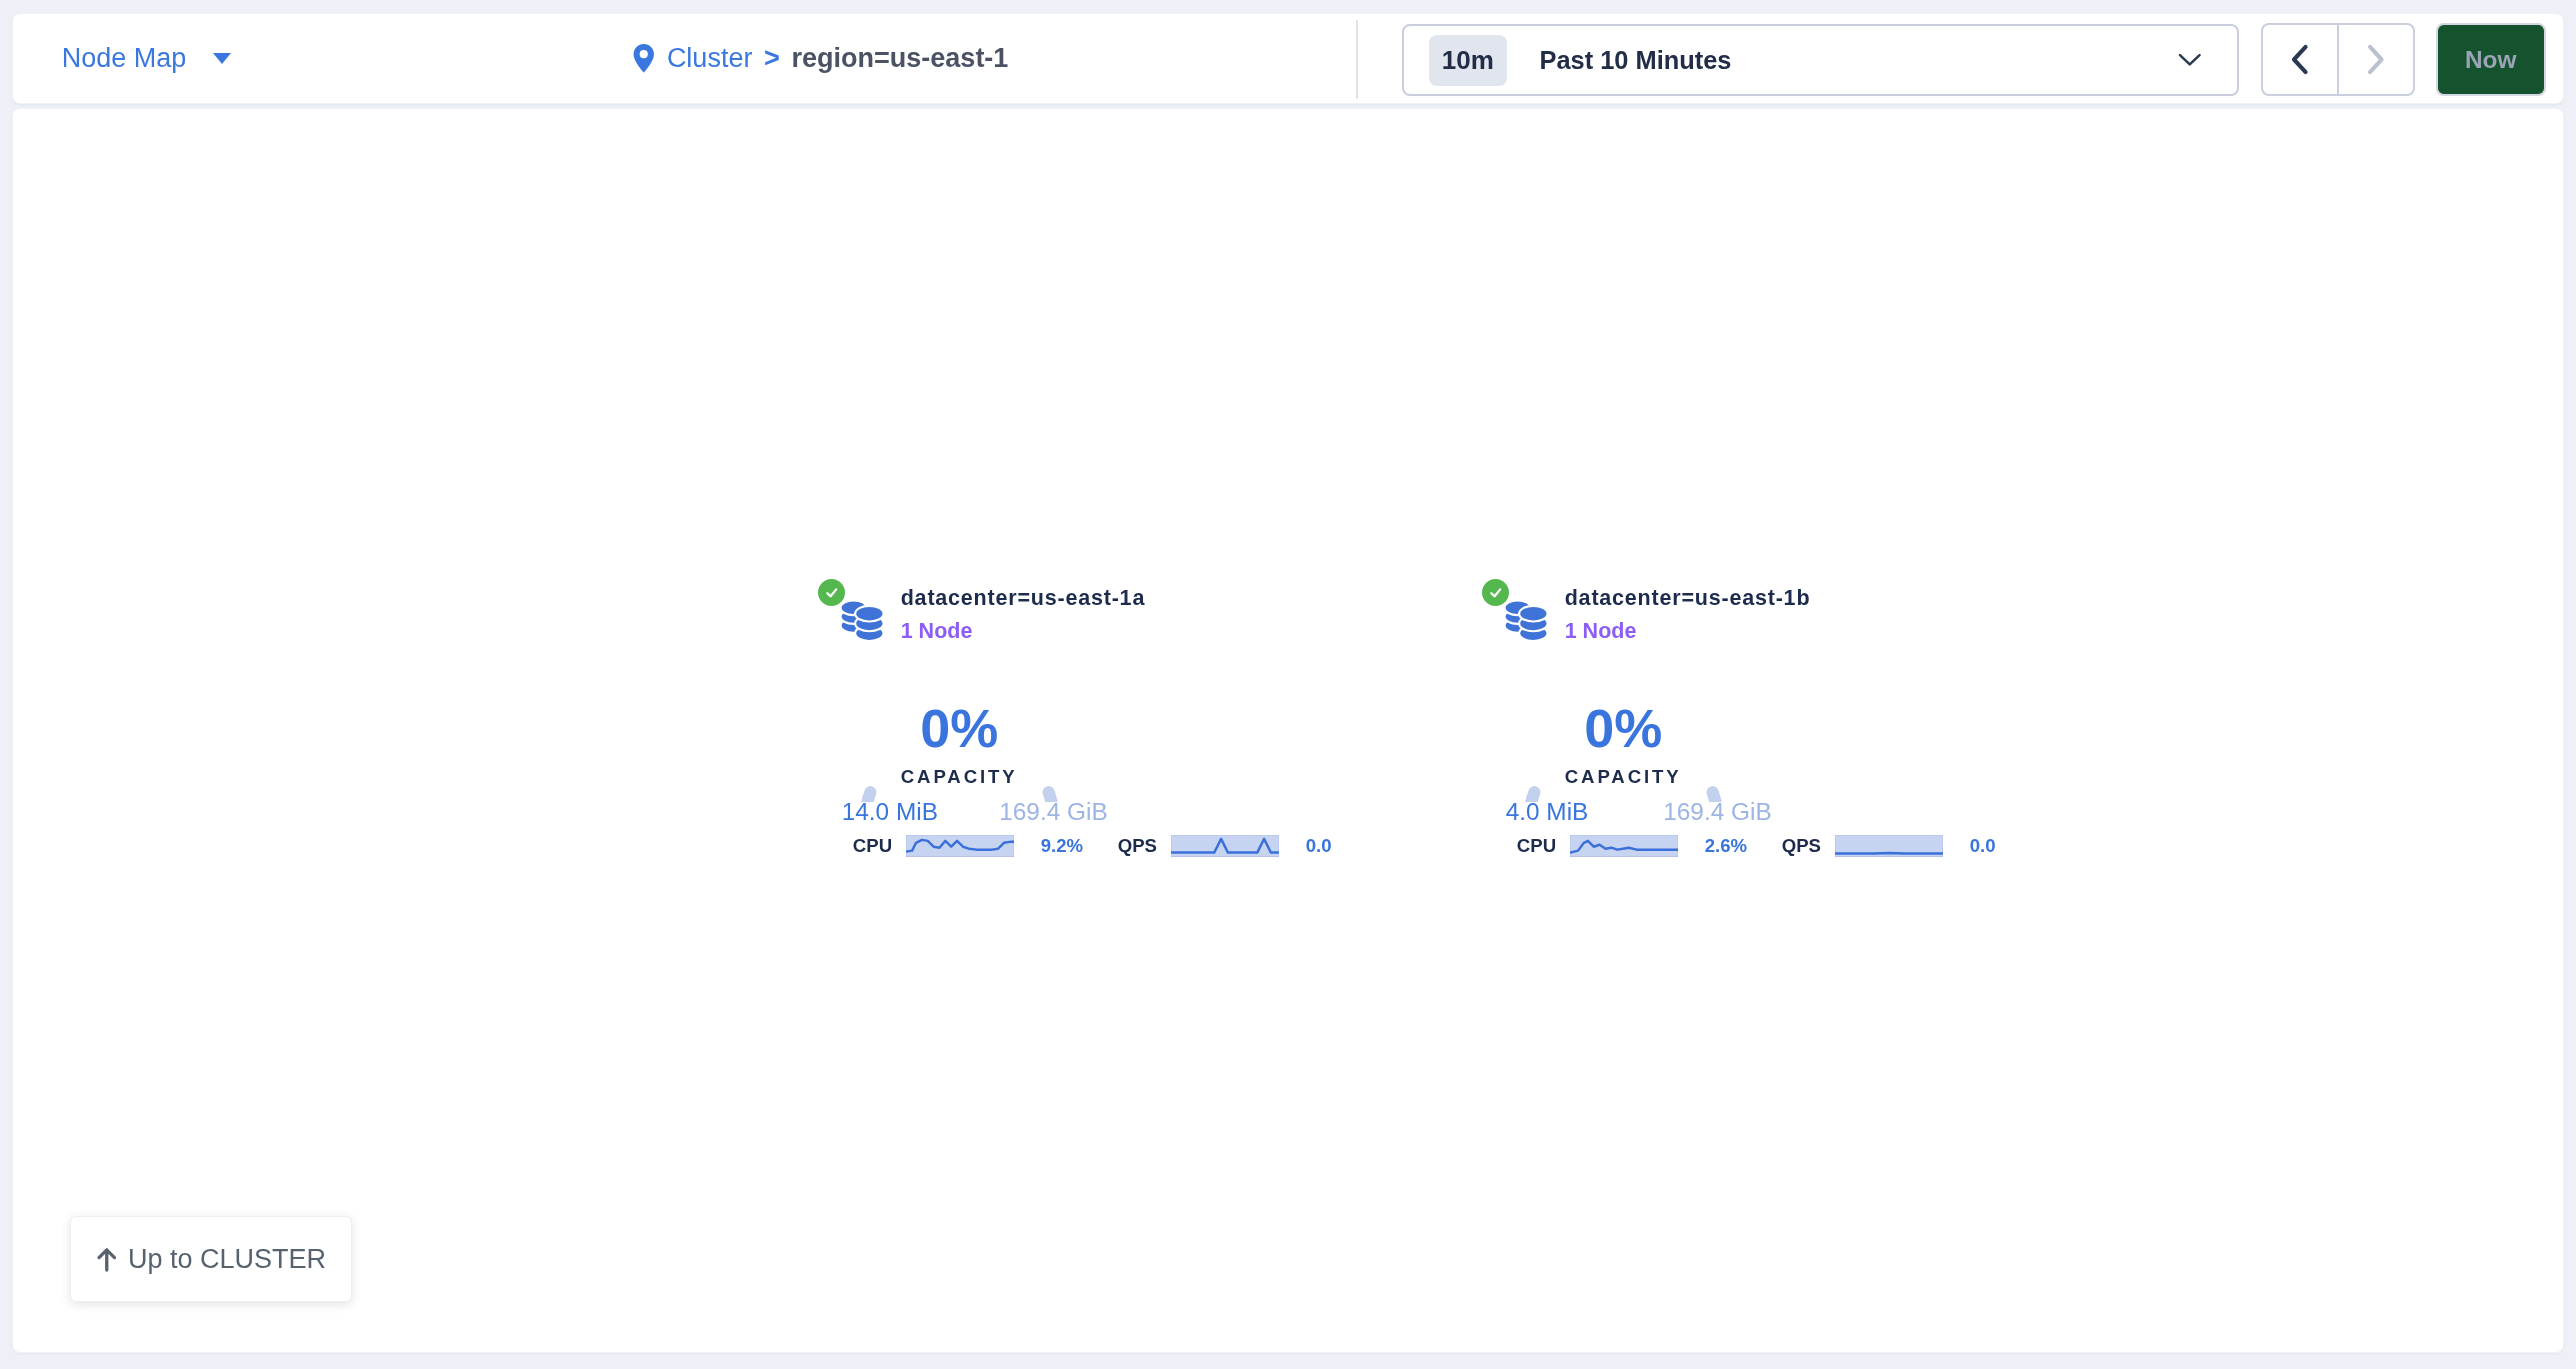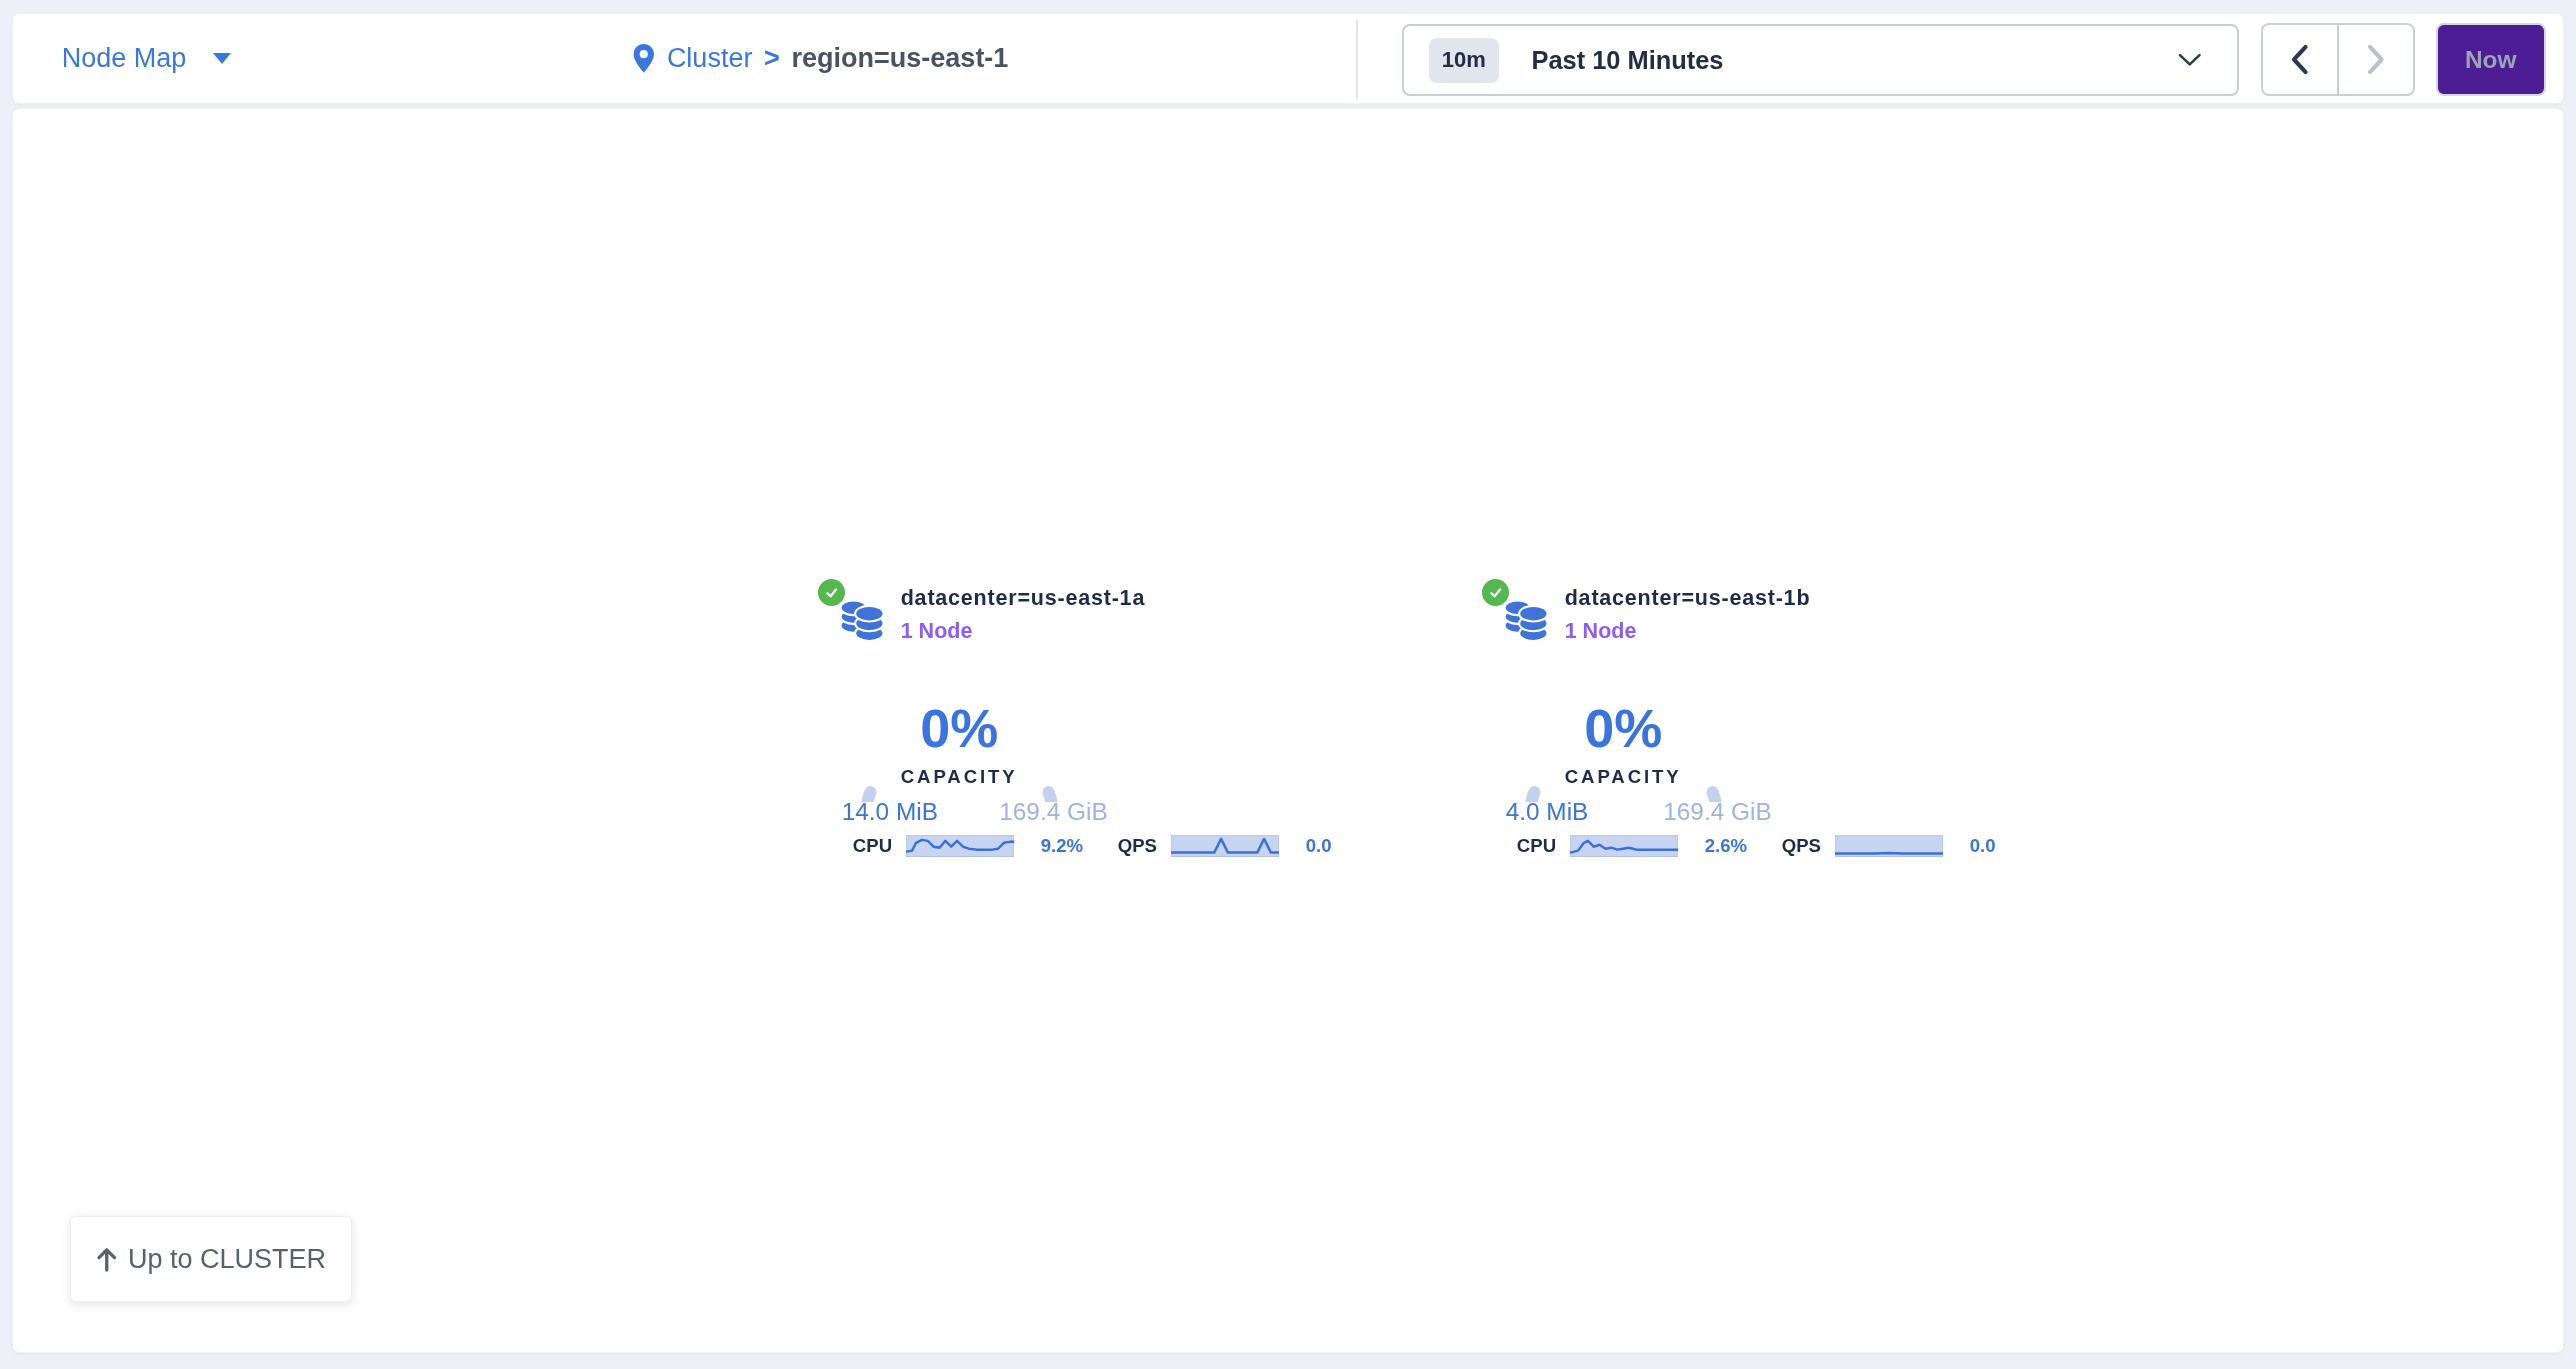--- a/index.html
+++ b/index.html
@@ -40,38 +40,38 @@
   .topbar-divider {
     position: absolute; left: 1343px; top: 5.9px; height: 79px; width: 2px;
     background: #e0e3e9;
   }
   .time-select {
     position: absolute; left: 1389px; top: 10.8px; width: 837px; height: 72px;
     border: 2px solid #c8cedb; border-radius: 7.8px; background: #fff;
     display: flex; align-items: center; padding-left: 25.4px; cursor: pointer;
   }
   .time-badge {
-    background: #e1e5ee; color: #222e47; font-weight: 700; font-size: 22px;
+    background: #e1e5ee; color: #222e47; font-weight: 700; font-size: 26px;
     padding: 9.8px 12.7px; border-radius: 7.8px;
   }
   .time-label { margin-left: 33px; font-weight: 700; font-size: 25.4px; color: #222e47; }
   .time-chevron { position: absolute; right: 35px; top: 50%; transform: translateY(-50%); }
   .nav-group {
     position: absolute; left: 2248px; top: 9.8px; width: 154px; height: 73px;
     border: 2px solid #c9cfdc; border-radius: 7.8px; background: #fff;
     display: flex; overflow: hidden;
   }
   .nav-btn {
     flex: 1; display: flex; align-items: center; justify-content: center;
     background: none; border: none; cursor: pointer;
   }
   .nav-btn + .nav-btn { border-left: 2px solid #c9cfdc; }
   .now-btn {
     position: absolute; left: 2423px; top: 9.8px; width: 110px; height: 73px;
-    border: 2px solid #d3d7e1; border-radius: 7.8px; background: #4c1d95;
+    border: 2px solid #d3d7e1; border-radius: 7.8px; background: #14532d;
     color: #9aa4b4; font-weight: 700; font-size: 24.4px;
     font-family: inherit; cursor: default;
   }
 
   
   .map-area {
     position: absolute; left: 11.7px; top: 108px; width: 2552px; height: 1245px;
     background: #fff; border-radius: 7.8px;
     border: 1px solid #f0f2f5;
     box-shadow: 0 1px 2.9px rgba(40,50,70,.05);

